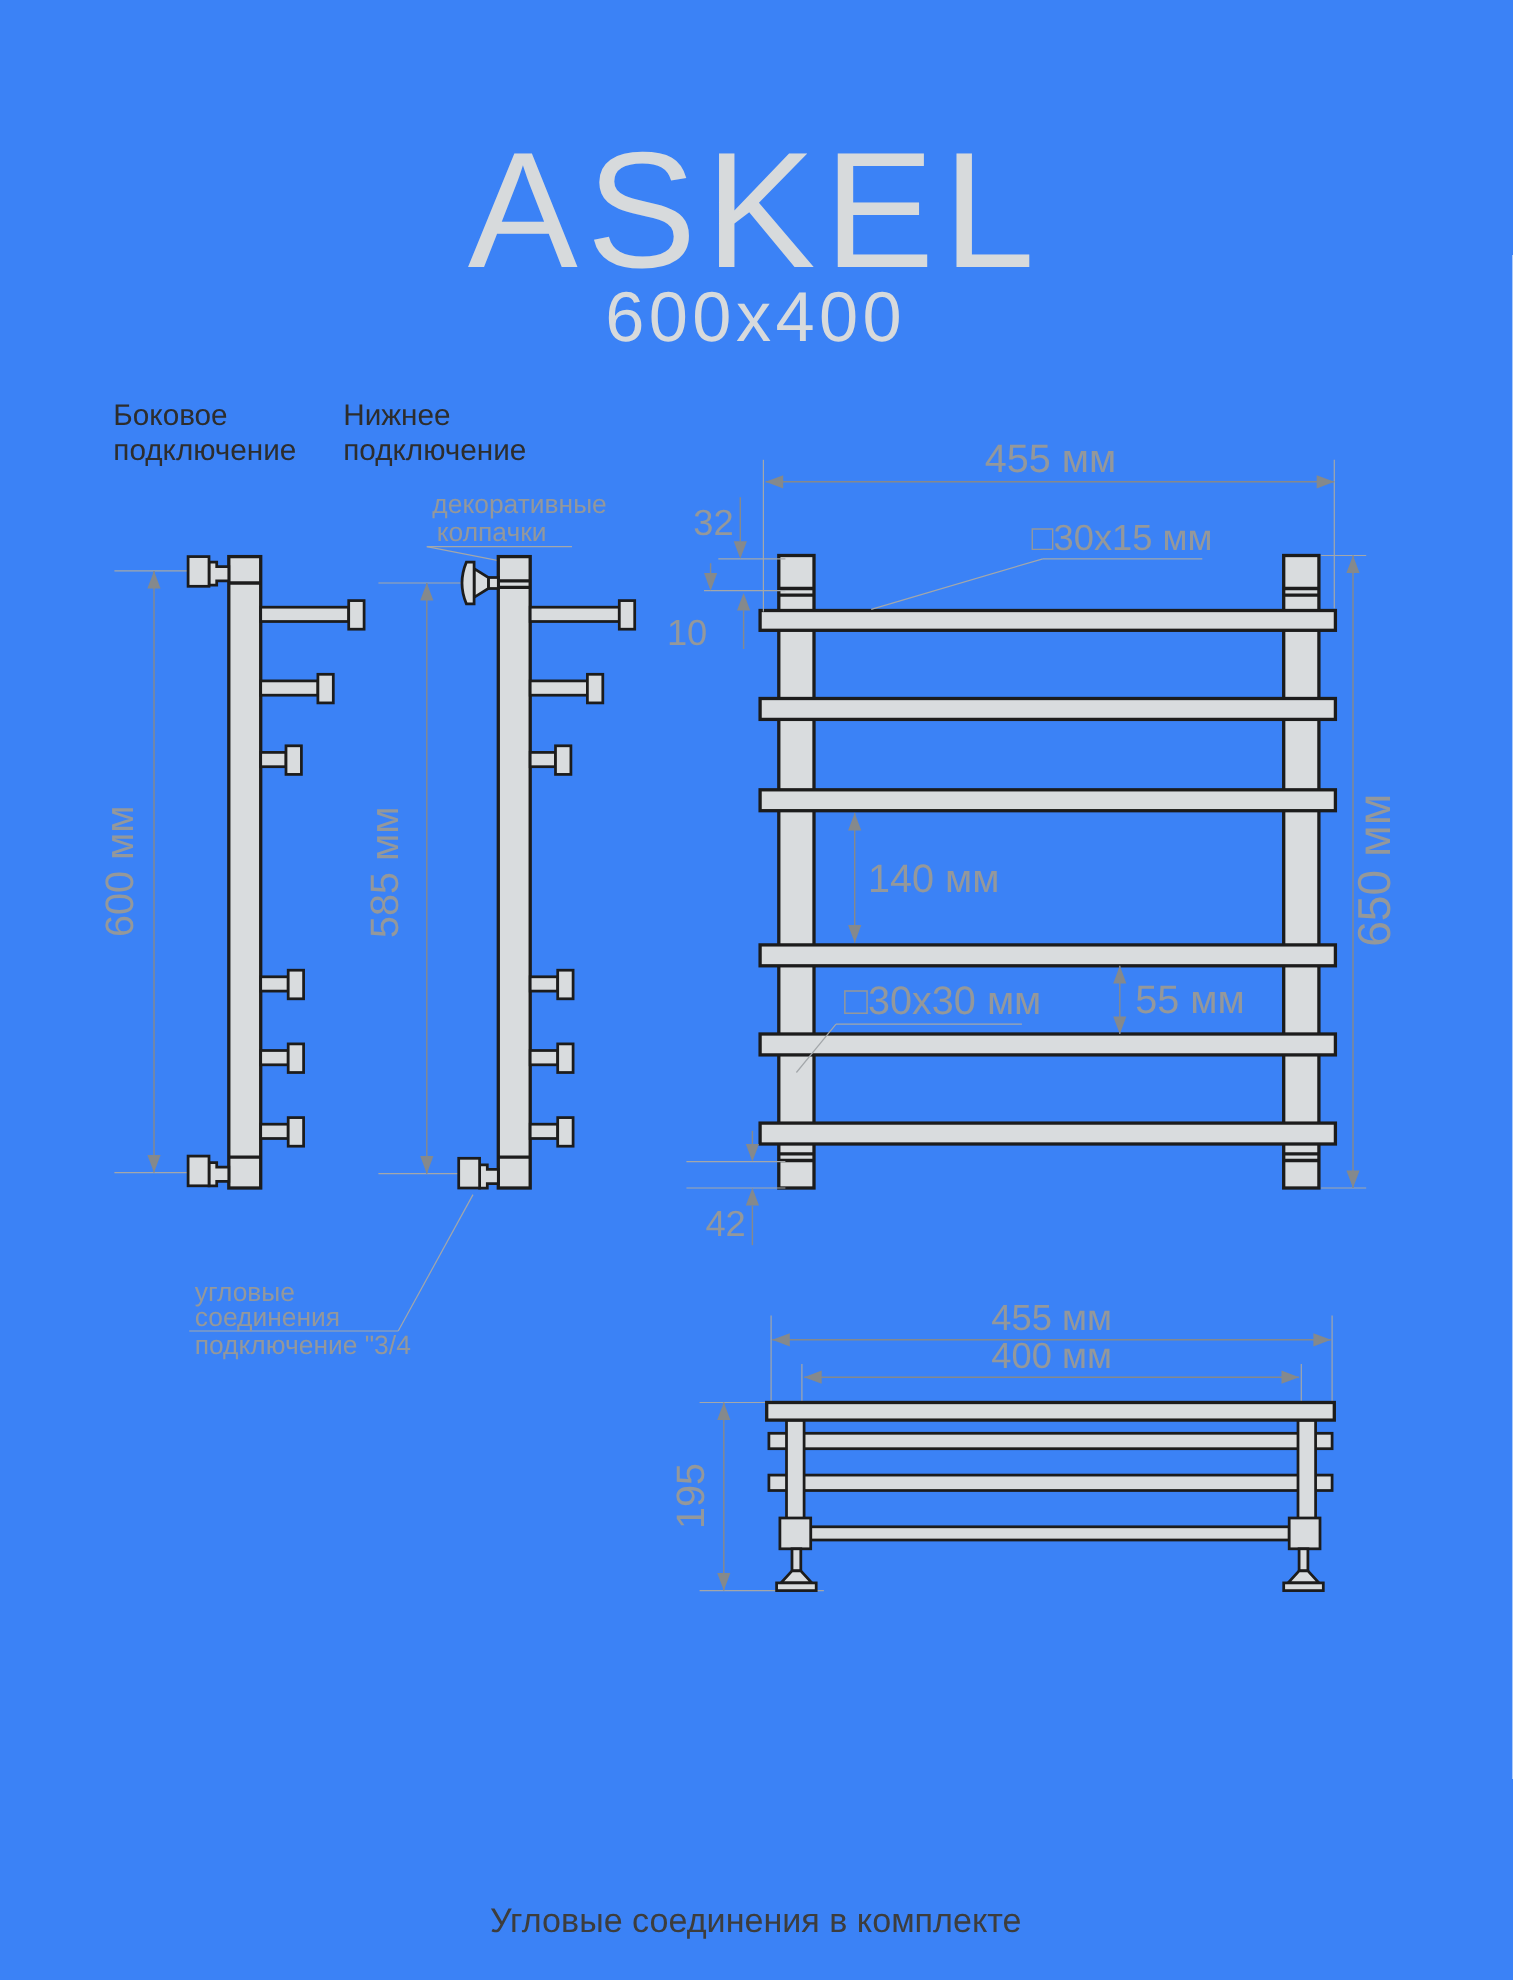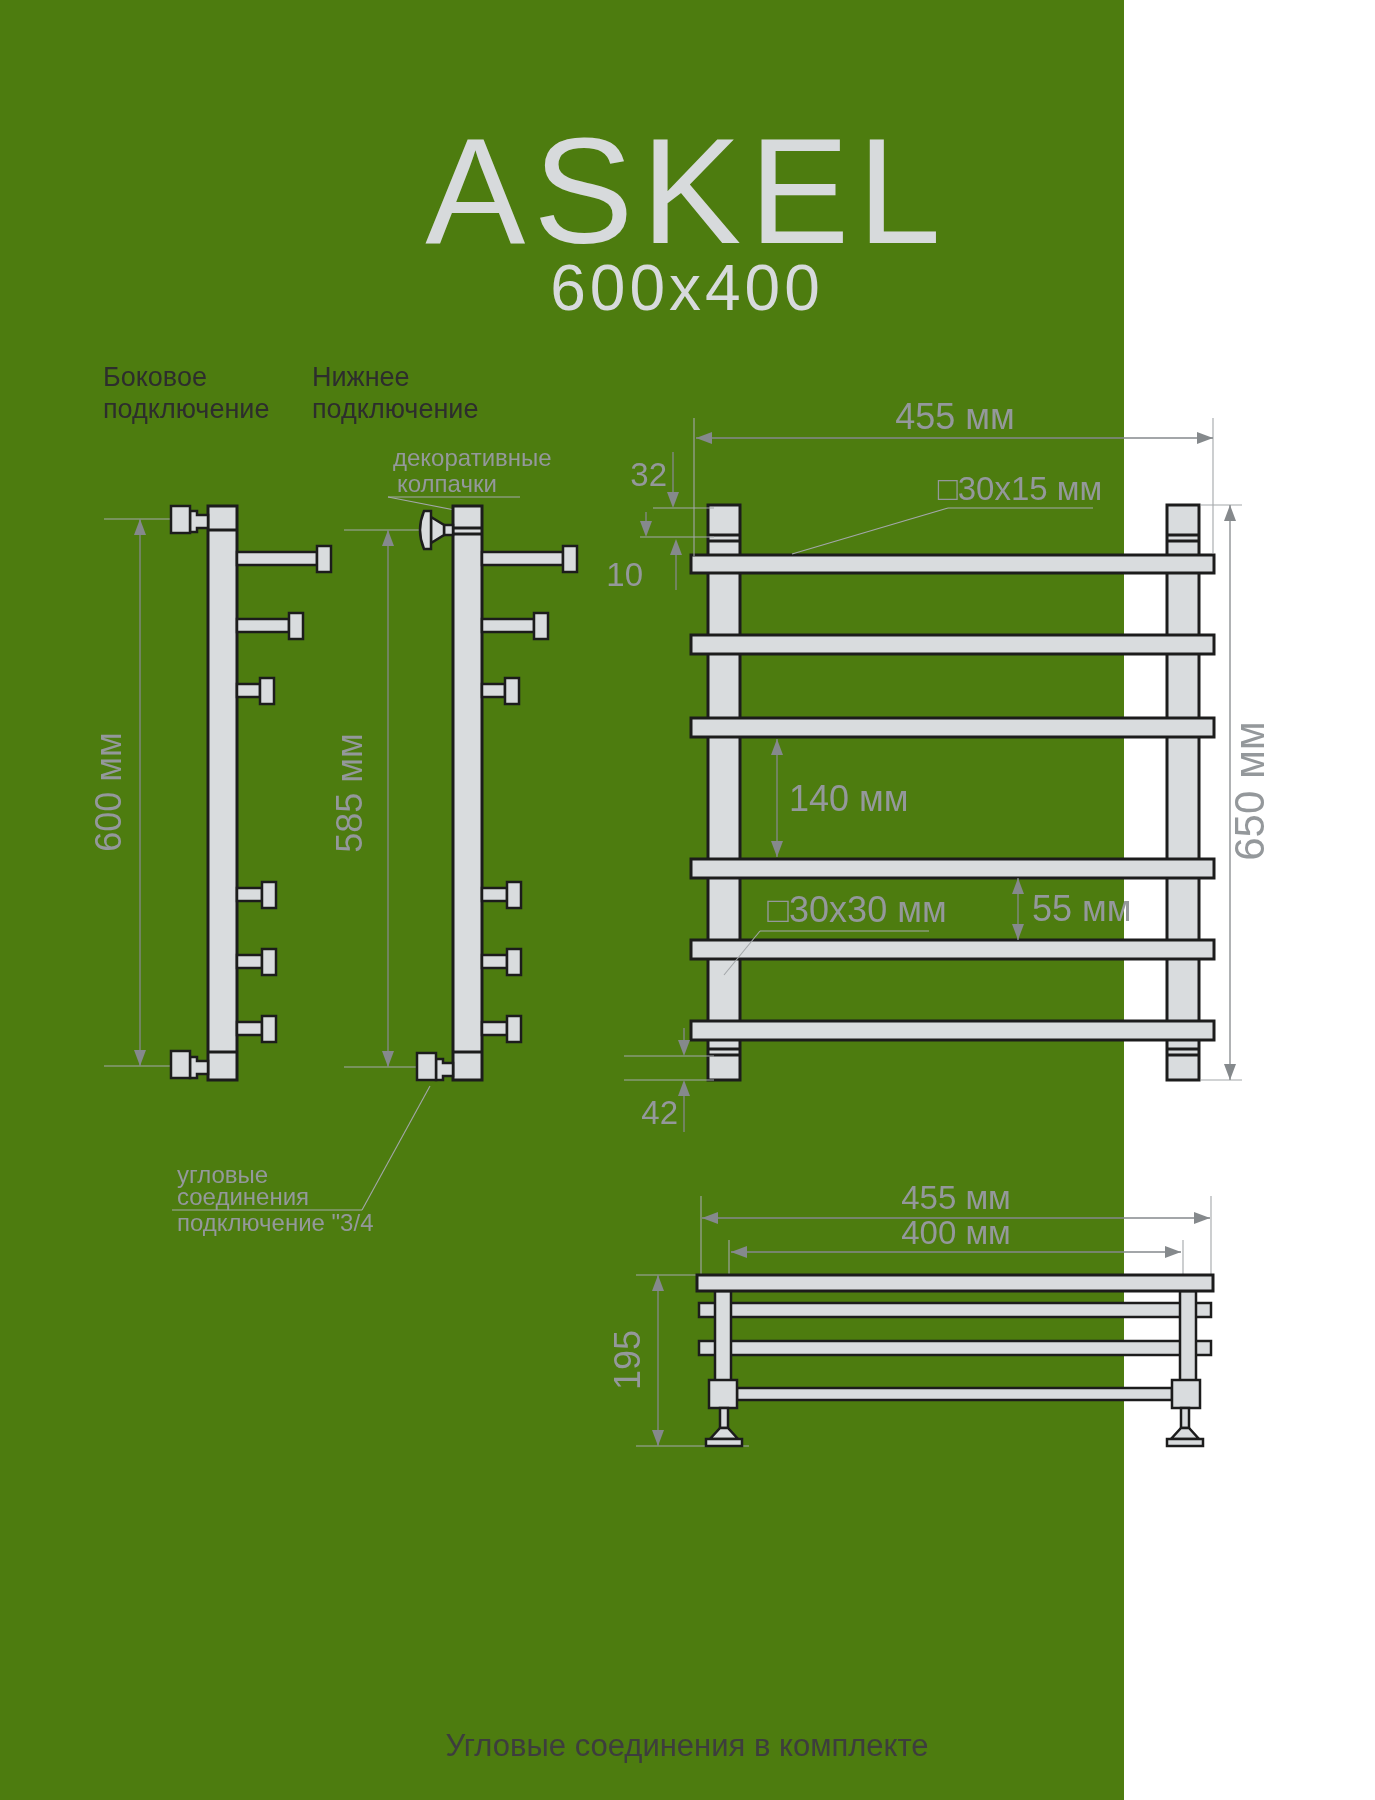--- a/index.html
+++ b/index.html
@@ -1,16 +1,16 @@
 <!DOCTYPE html>
 <html><head>
 <meta charset="utf-8">
 <style>
   html,body{margin:0;padding:0;background:#ffffff;}
-  .page{width:1124px;height:1800px;position:relative;background:#4d7c0f;}
+  .page{width:1375px;height:1800px;position:relative;background:#3b82f6;}
   svg{font-family:"Liberation Sans","DejaVu Sans",sans-serif;}
   .title-text{font-size:150px;letter-spacing:8px;fill:#d7dadc;}
   .subtitle-text{font-size:64px;letter-spacing:4px;fill:#d7dadc;}
   .view-label{font-size:27px;fill:#2d2d2d;}
   .note-text{font-size:24px;fill:#94989b;}
   .dim-text{font-size:33px;fill:#94989b;}
   .dim-text-md{font-size:36px;fill:#94989b;}
   .dim-text-lg{font-size:42px;fill:#94989b;}
   .footer-text{font-size:31px;fill:#3d3d3d;}
   .metal{fill:#d9dcde;stroke:#1c1c1c;stroke-width:3;stroke-linejoin:miter;}

